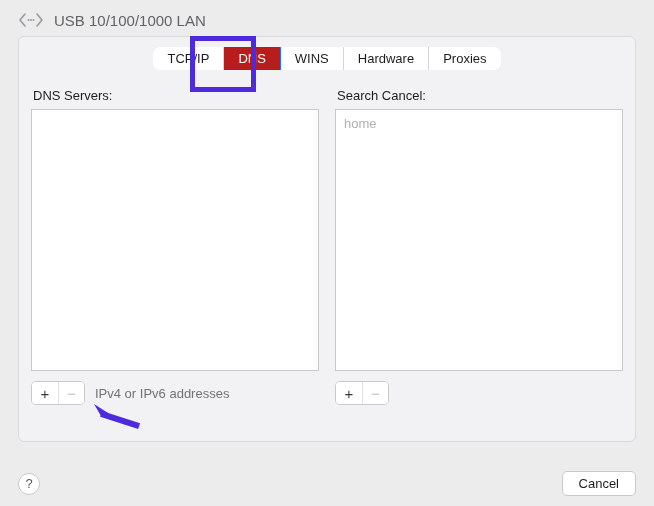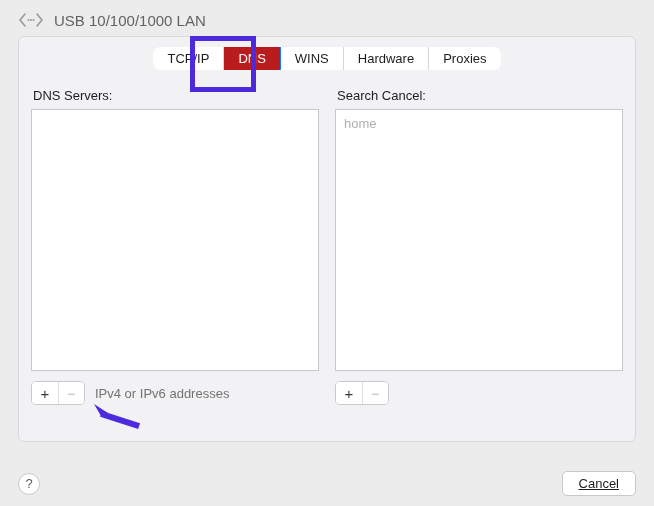--- a/index.html
+++ b/index.html
@@ -139,21 +139,20 @@
   .footer-btn {
     min-width: 70px;
     padding: 4px 16px;
     border: 1px solid #c9c9cc;
     background: #fff;
     border-radius: 5px;
     font-size: 13px;
     text-align: center;
     cursor: default;
     user-select: none;
-    text-decoration: underline;
   }
   
   .highlight-box {
     position: absolute;
     border: 5px solid #4d2bdc;
     pointer-events: none;
   }
   .arrow {
     position: absolute;
     pointer-events: none;

